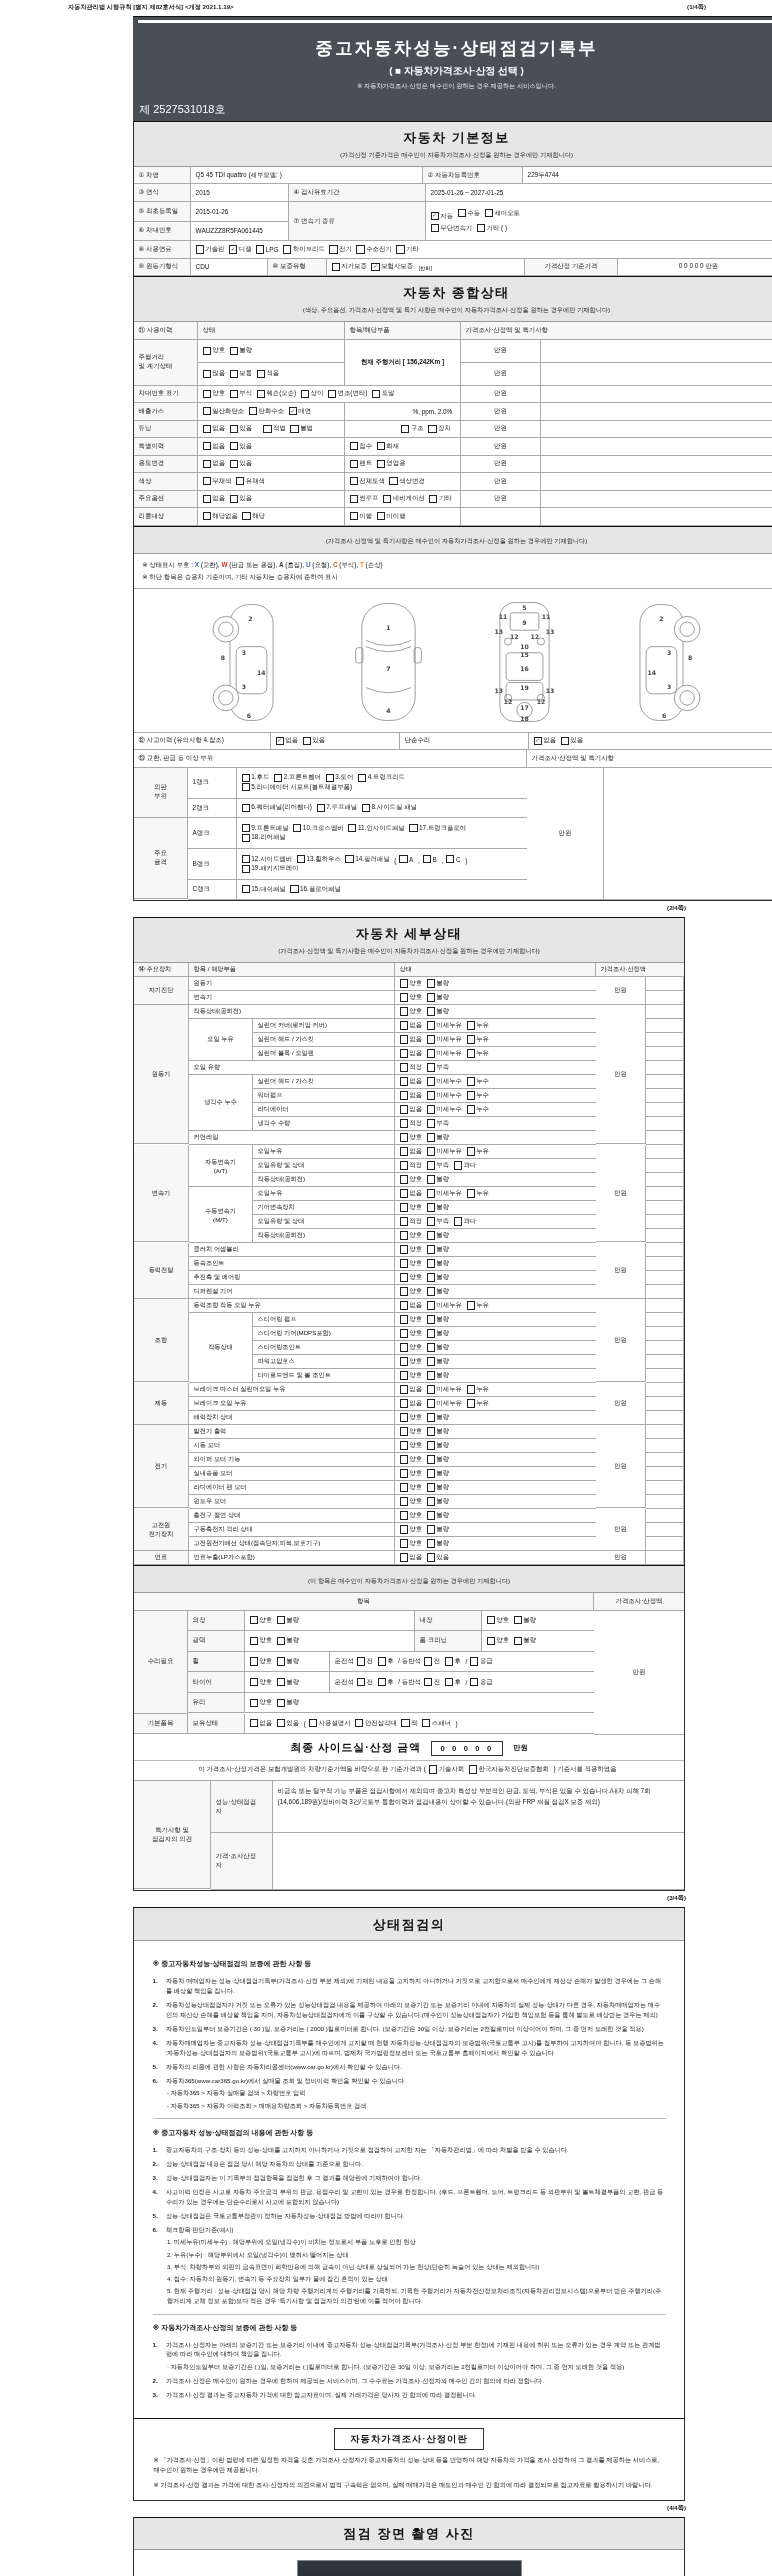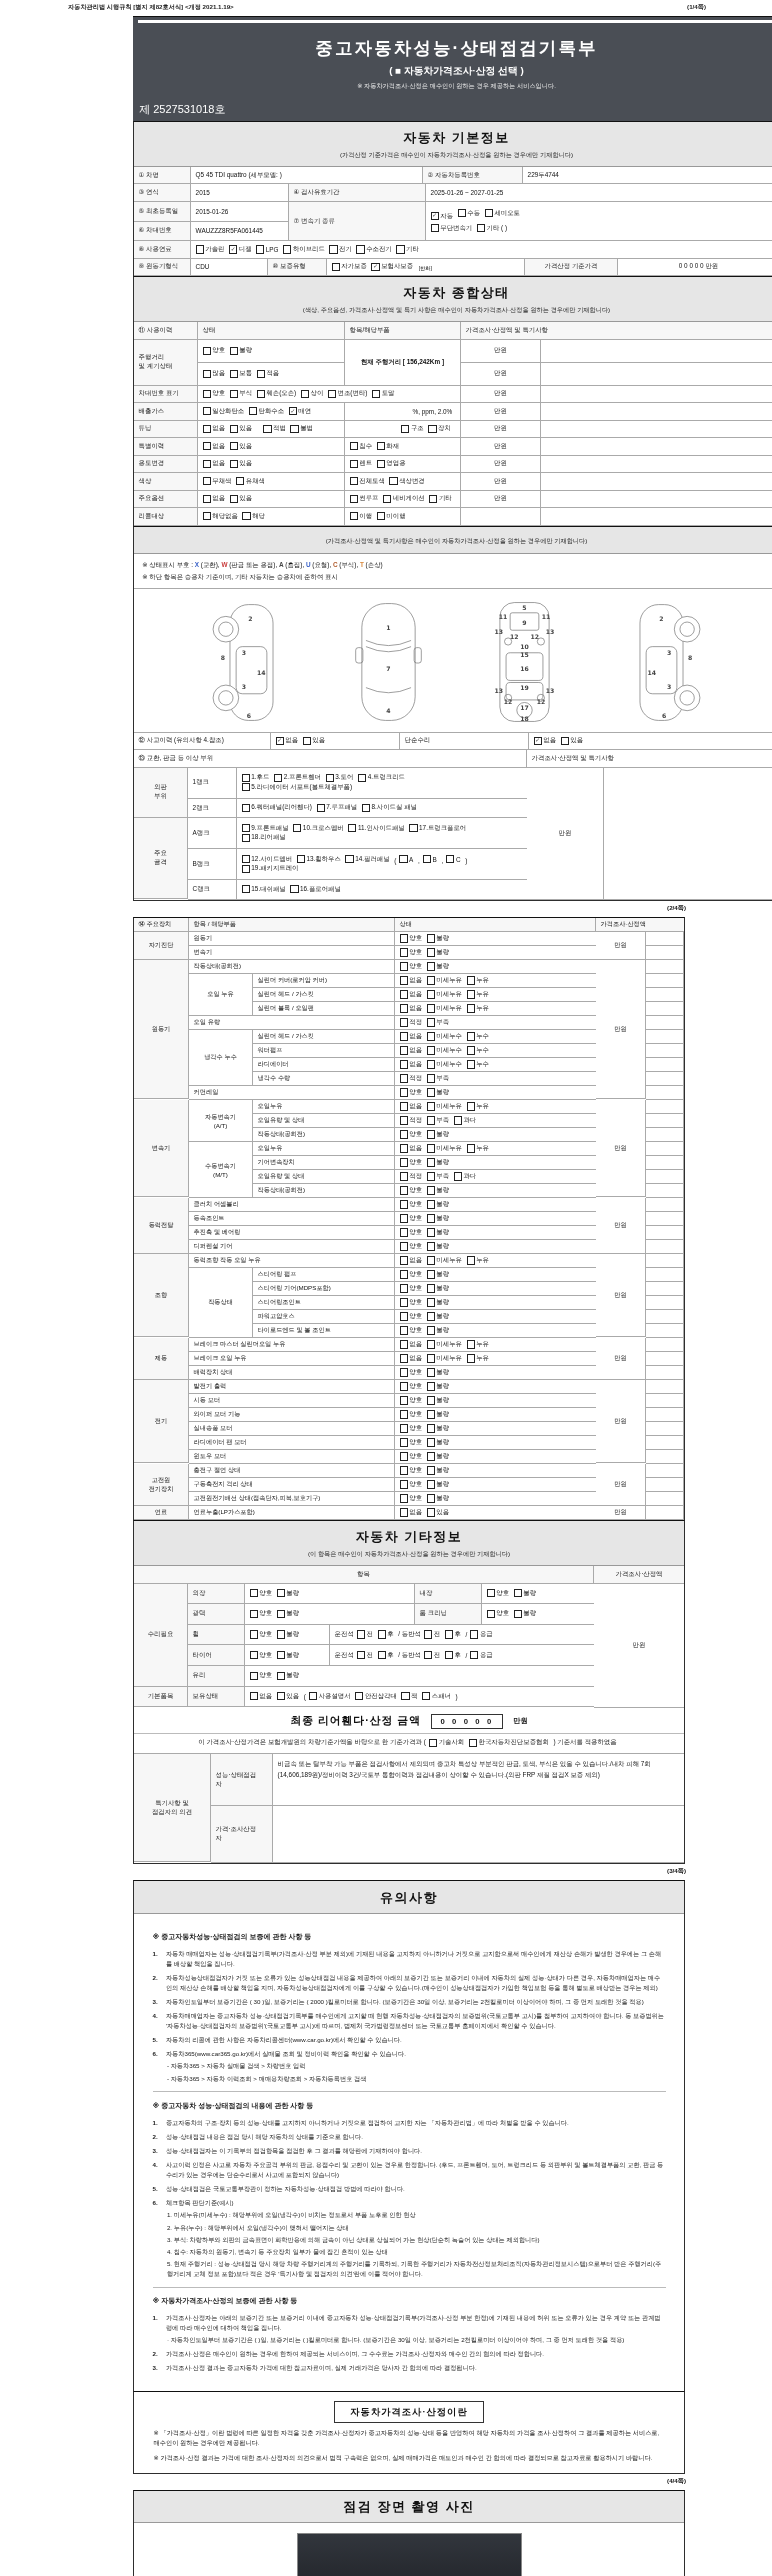--- a/index.html
+++ b/index.html
@@ -682,20 +682,24 @@
           <div class="cell" style="flex: 1 1 0%; height: 132px;"></div>
         </div>
       </div>
   </div>
 </div>
 
 <div class="pgmark">(2/4쪽)</div>
 
 <div id="doc2" class="" style="width:552px;margin-left:133px">
   <div class="sec dt" id="sec-detail">
+    <div class="sechead">
+      <h2>자동차 세부상태</h2>
+      <div class="nt">(가격조사·산정액 및 특기사항은 매수인이 자동차가격조사·산정을 원하는 경우에만 기재합니다)</div>
+    </div>
     <div id="detail-body">
         <div class="trow">
           <div class="cell lab" style="width: 55px; white-space: pre-line;">⑭ 주요장치</div>
           <div class="cell lab" style="width: 206px; white-space: pre-line;">항목 / 해당부품</div>
           <div class="cell lab" style="width: 201px; white-space: pre-line;">상태</div>
           <div class="cell lab" style="flex: 1 1 0%; white-space: pre-line;">가격조사·산정액</div>
         </div>
         <div class="trow">
           <div class="cell lab ctr" style="width: 55px; white-space: pre-line; height: 28px;">자기진단</div>
           <div class="colwrap" style="width: 407px;">
@@ -1434,21 +1438,20 @@
           <div class="cell ctr" style="width: 50px; white-space: pre-line; height: 14px;">만원</div>
           <div class="colwrap" style="flex: 1 1 0%;">
             <div class="cell" style="flex: 1 1 0%; height: 14px;"></div>
           </div>
         </div>
       </div>
   </div>
 
   <div class="sec joined" id="sec-extra">
     <div class="sechead">
-      <h2>자동차 기타정보</h2>
       <div class="nt">(이 항목은 매수인이 자동차가격조사·산정을 원하는 경우에만 기재합니다)</div>
     </div>
     <div id="extra-body">
         <div class="trow">
           <div class="cell lab ctr" style="width: 460px; white-space: pre-line;">항목</div>
           <div class="cell lab ctr" style="flex: 1 1 0%; white-space: pre-line;">가격조사·산정액</div>
         </div>
         <div class="trow">
           <div class="colwrap" style="width: 460px;">
             <div class="trow">
@@ -1624,21 +1627,21 @@
                 </span>
                 <span class="mx">)</span>
               </div>
             </div>
           </div>
           <div class="cell ctr" style="flex: 1 1 0%; white-space: pre-line; height: 124px;">만원</div>
         </div>
       </div>
     <div id="final-body">
         <div class="finalrow">
-          <span class="flab">최종 리어휀다·산정 금액</span>
+          <span class="flab">최종 사이드실·산정 금액</span>
           <span class="fval">0 0 0 0 0</span>
           <span class="funit">만원</span>
         </div>
         <div class="finalnote">
           <span class="mx">이 가격조사·산정가격은 보험개발원의 차량기준가액을 바탕으로 한 기준가격과 (</span>
           <span class="cb">
             <span class="box"></span>
             <span class="lb">기술사회</span>
           </span>
           <span class="cb">
@@ -1667,21 +1670,21 @@
         </div>
       </div>
   </div>
 </div>
 
 <div class="pgmark">(3/4쪽)</div>
 
 <div style="width:552px;margin-left:133px">
   <div class="sec" id="sec-notice">
     <div class="sechead">
-      <h2>유의사항</h2>
+      <h2>상태점검의</h2>
     </div>
     <div class="nbody" id="notice-body">
         <div class="nblock">
           <div class="nhead">※ 중고자동차성능·상태점검의 보증에 관한 사항 등</div>
           <div class="nitem">
             <span class="nn">1.</span>
             <div class="ntx">자동차 매매업자는 성능·상태점검기록부(가격조사·산정 부분 제외)에 기재된 내용을 고지하지 아니하거나 거짓으로 고지함으로써 매수인에게 재산상 손해가 발생한 경우에는 그 손해를 배상할 책임을 집니다.</div>
           </div>
           <div class="nitem">
             <span class="nn">2.</span>

